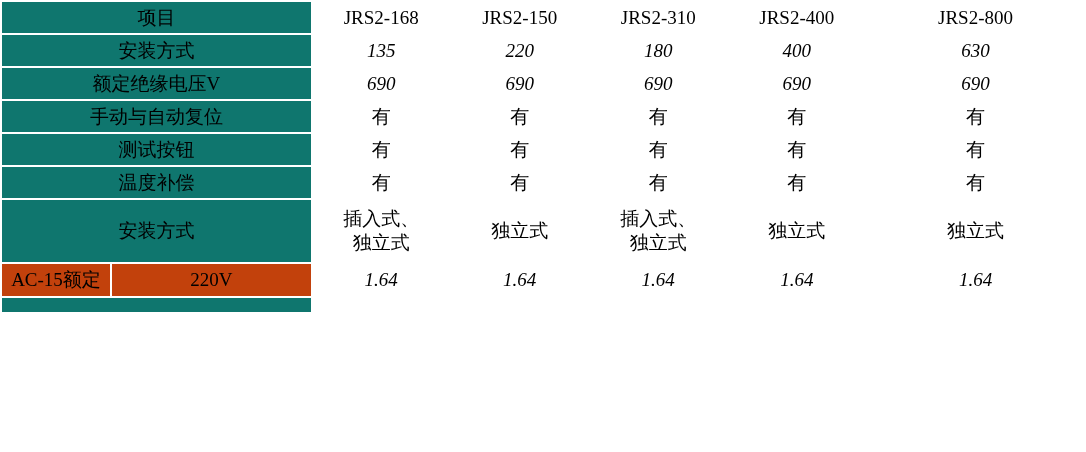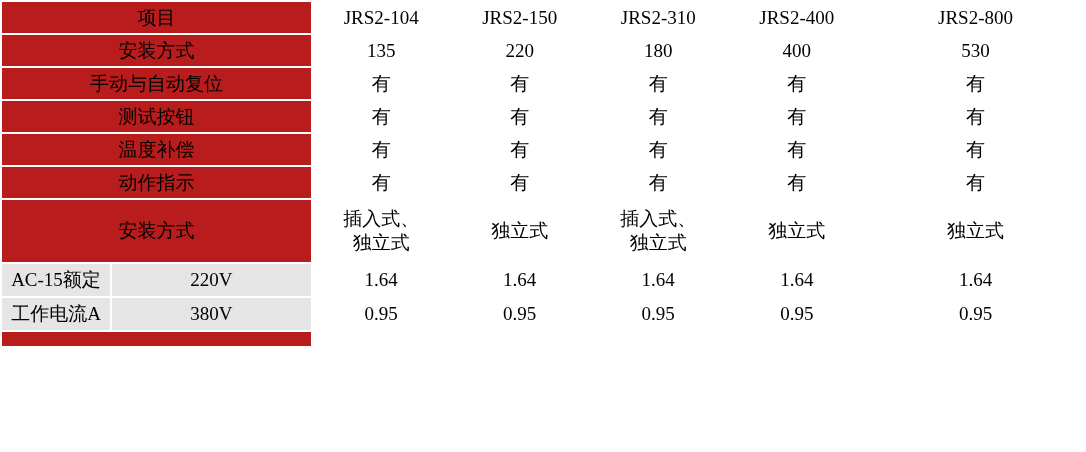--- a/index.html
+++ b/index.html
@@ -27,36 +27,37 @@
   #spec-table td {
     border: 2px solid #ffffff;
     text-align: center;
     vertical-align: middle;
     font-size: 19px;
     color: #000000;
     padding: 0;
     line-height: 1.25;
   }
   td.hdr {
-    background: #b91c1c;
+    background: #0f766e;
     color: #ffffff;
     font-size: 20px;
     font-weight: normal;
   }
   td.hdr-small {
-    background: #e5e5e5;
+    background: #c2410c;
     color: #ffffff;
     font-size: 18px;
   }
   td.val {
     background: #ffffff;
     color: #000000;
   }
   td.val-num {
     font-family: "Liberation Serif", serif;
+    font-style: italic;
   }
   tr.r-normal td { height: 31px; }
   tr.r-install td { height: 62px; }
   tr.r-aux td { height: 32px; }
   tr.r-ac td { height: 32px; }
   tr.r-last td { height: 14px; }
   .multi-line {
     white-space: pre-line;
     line-height: 1.25;
   }
@@ -74,36 +75,44 @@
     <col class="c-label-b">
     <col class="c-val">
     <col class="c-val">
     <col class="c-val">
     <col class="c-val">
     <col class="c-val-last">
   </colgroup>
   <tbody>
     <tr class="r-normal">
       <td class="hdr" colspan="2">项目</td>
-      <td class="val">JRS2-104</td>
+      <td class="val">JRS2-168</td>
       <td class="val">JRS2-150</td>
       <td class="val">JRS2-310</td>
       <td class="val">JRS2-400</td>
       <td class="val">JRS2-800</td>
     </tr>
 
     <tr class="r-normal">
       <td class="hdr" colspan="2">安装方式</td>
       <td class="val val-num">135</td>
       <td class="val val-num">220</td>
       <td class="val val-num">180</td>
       <td class="val val-num">400</td>
-      <td class="val val-num">530</td>
+      <td class="val val-num">630</td>
     </tr>
 
+    <tr class="r-normal">
+      <td class="hdr" colspan="2">额定绝缘电压V</td>
+      <td class="val val-num">690</td>
+      <td class="val val-num">690</td>
+      <td class="val val-num">690</td>
+      <td class="val val-num">690</td>
+      <td class="val val-num">690</td>
+    </tr>
 
 
     <tr class="r-normal">
       <td class="hdr" colspan="2">手动与自动复位</td>
       <td class="val">有</td>
       <td class="val">有</td>
       <td class="val">有</td>
       <td class="val">有</td>
       <td class="val">有</td>
     </tr>
@@ -119,28 +128,20 @@
 
     <tr class="r-normal">
       <td class="hdr" colspan="2">温度补偿</td>
       <td class="val">有</td>
       <td class="val">有</td>
       <td class="val">有</td>
       <td class="val">有</td>
       <td class="val">有</td>
     </tr>
 
-    <tr class="r-normal">
-      <td class="hdr" colspan="2">动作指示</td>
-      <td class="val">有</td>
-      <td class="val">有</td>
-      <td class="val">有</td>
-      <td class="val">有</td>
-      <td class="val">有</td>
-    </tr>
 
     <tr class="r-install">
       <td class="hdr" colspan="2">安装方式</td>
       <td class="val multi-line">插入式、
 独立式</td>
       <td class="val multi-line">独立式</td>
       <td class="val multi-line">插入式、
 独立式</td>
       <td class="val multi-line">独立式</td>
       <td class="val multi-line">独立式</td>
@@ -150,29 +151,20 @@
     <tr class="r-ac">
       <td class="hdr-small label-left">AC-15额定</td>
       <td class="hdr-small">220V</td>
       <td class="val val-num">1.64</td>
       <td class="val val-num">1.64</td>
       <td class="val val-num">1.64</td>
       <td class="val val-num">1.64</td>
       <td class="val val-num">1.64</td>
     </tr>
 
-    <tr class="r-ac">
-      <td class="hdr-small label-left">工作电流A</td>
-      <td class="hdr-small">380V</td>
-      <td class="val val-num">0.95</td>
-      <td class="val val-num">0.95</td>
-      <td class="val val-num">0.95</td>
-      <td class="val val-num">0.95</td>
-      <td class="val val-num">0.95</td>
-    </tr>
 
     <tr class="r-last">
       <td class="hdr" colspan="2"></td>
       <td class="val"></td>
       <td class="val"></td>
       <td class="val"></td>
       <td class="val"></td>
       <td class="val"></td>
     </tr>
   </tbody>

